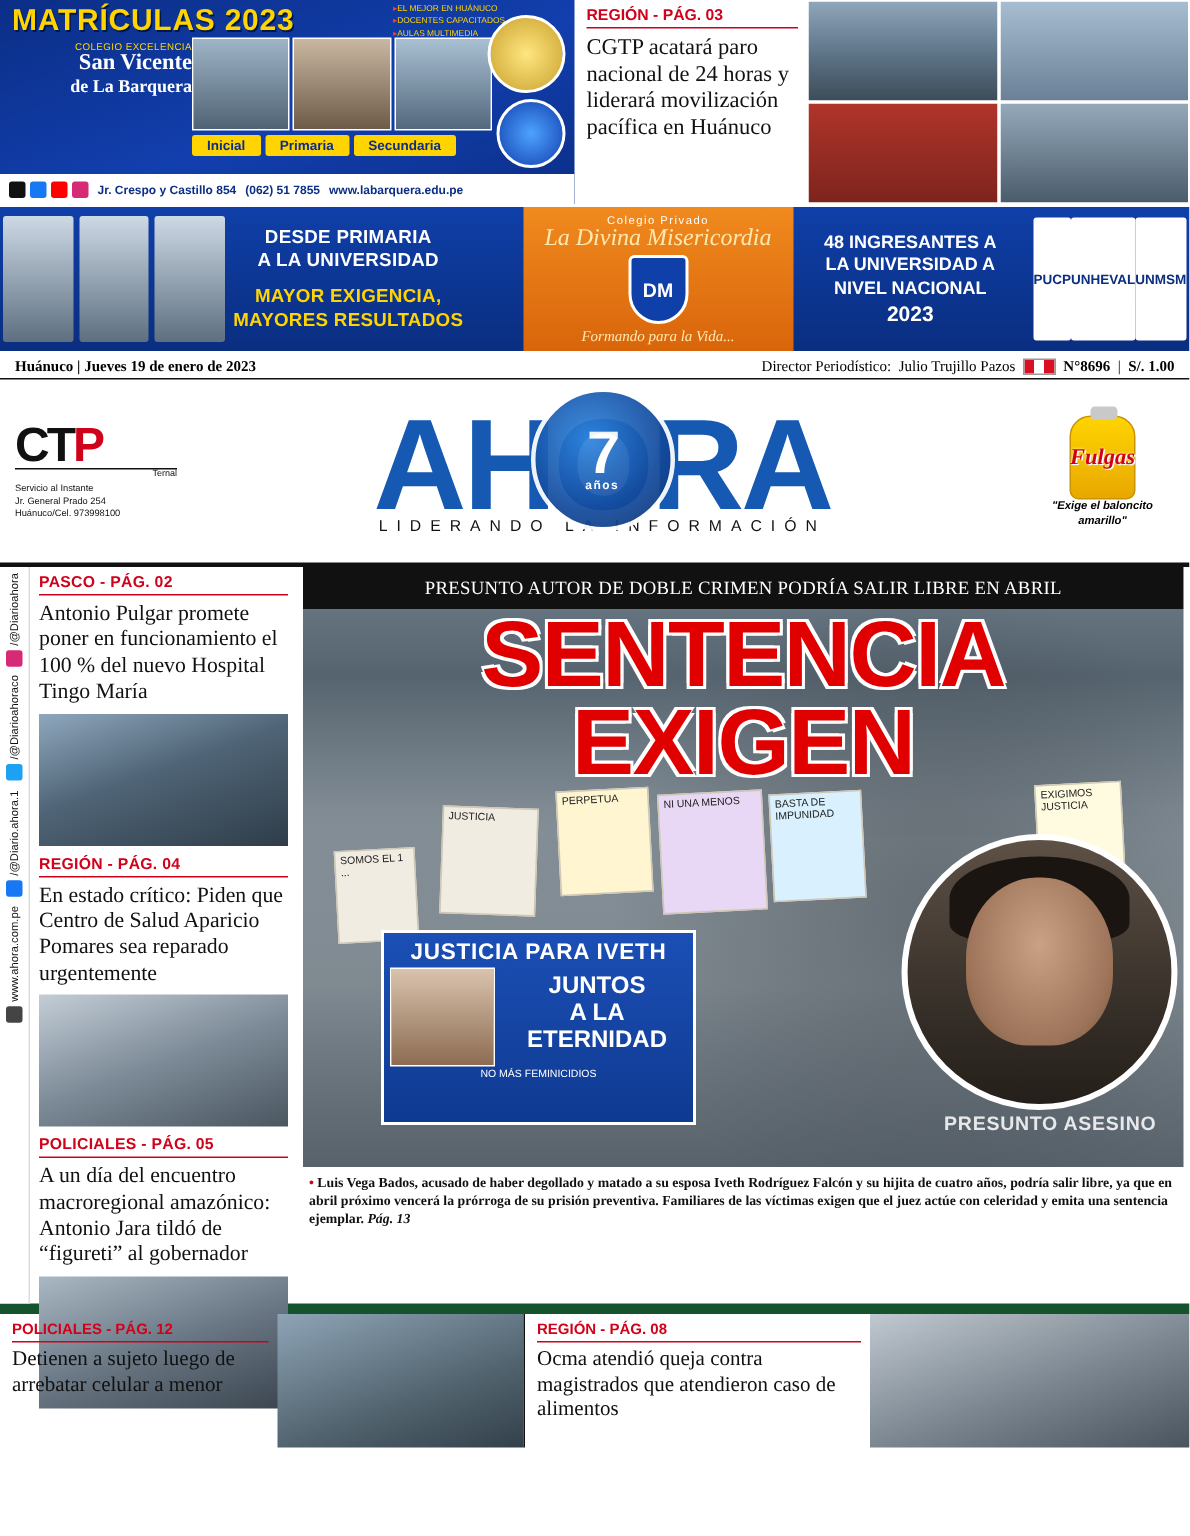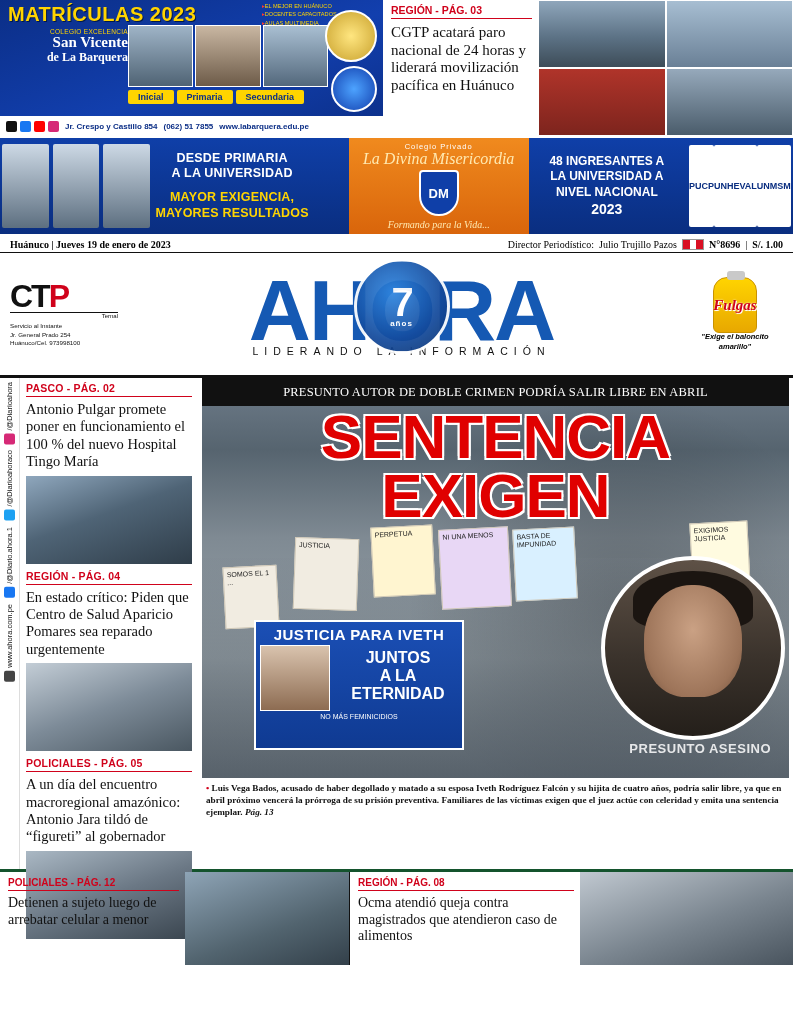--- a/index.html
+++ b/index.html
@@ -201,21 +201,21 @@
   }
   .mp-caption {
     background: #fff; color: #111; font-size: 9.2px; line-height: 1.28;
     padding: 5px 4px 3px 4px; font-family: "Liberation Serif", serif;
   }
   .mp-caption .bullet { color: #d0021b; font-weight: bold; }
   .mp-caption b { font-weight: bold; }
   .mp-caption .pag { font-style: italic; font-weight: bold; }
 
   
-  .bottom-strip { display: flex; width: 793px; height: 96px; border-top: 3px solid #14532d; }
+  .bottom-strip { display: flex; width: 793px; height: 96px; border-top: 7px solid #14532d; }
   .bs-cell { display: flex; }
   .bs-text { padding: 5px 6px 0 8px; }
   .bs-kicker { color: #d0021b; font-weight: bold; font-size: 10px; }
   .bs-rule { border-bottom: 1px solid #d0021b; margin: 2px 0 4px 0; }
   .bs-head { font-family: "Liberation Serif", serif; font-size: 14px; line-height: 1.18; color: #111; }
   .bs-photo { height: 100%; }
   .bsp1 { background: linear-gradient(160deg,#8ea4b6 0%,#52646f 60%,#33404a 100%); }
   .bsp2 { background: linear-gradient(160deg,#c0c8d0 0%,#7a858f 55%,#49545e 100%); }
   .vdiv { width: 1px; background: #111; }
 </style>

